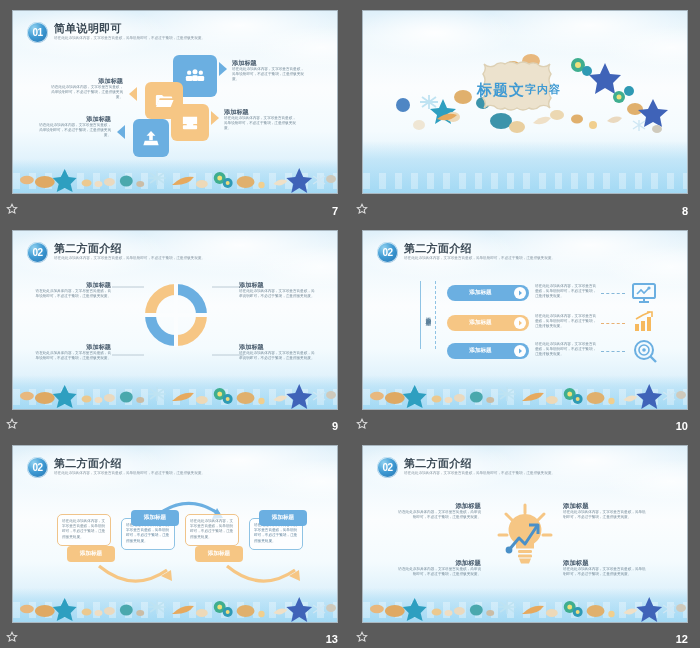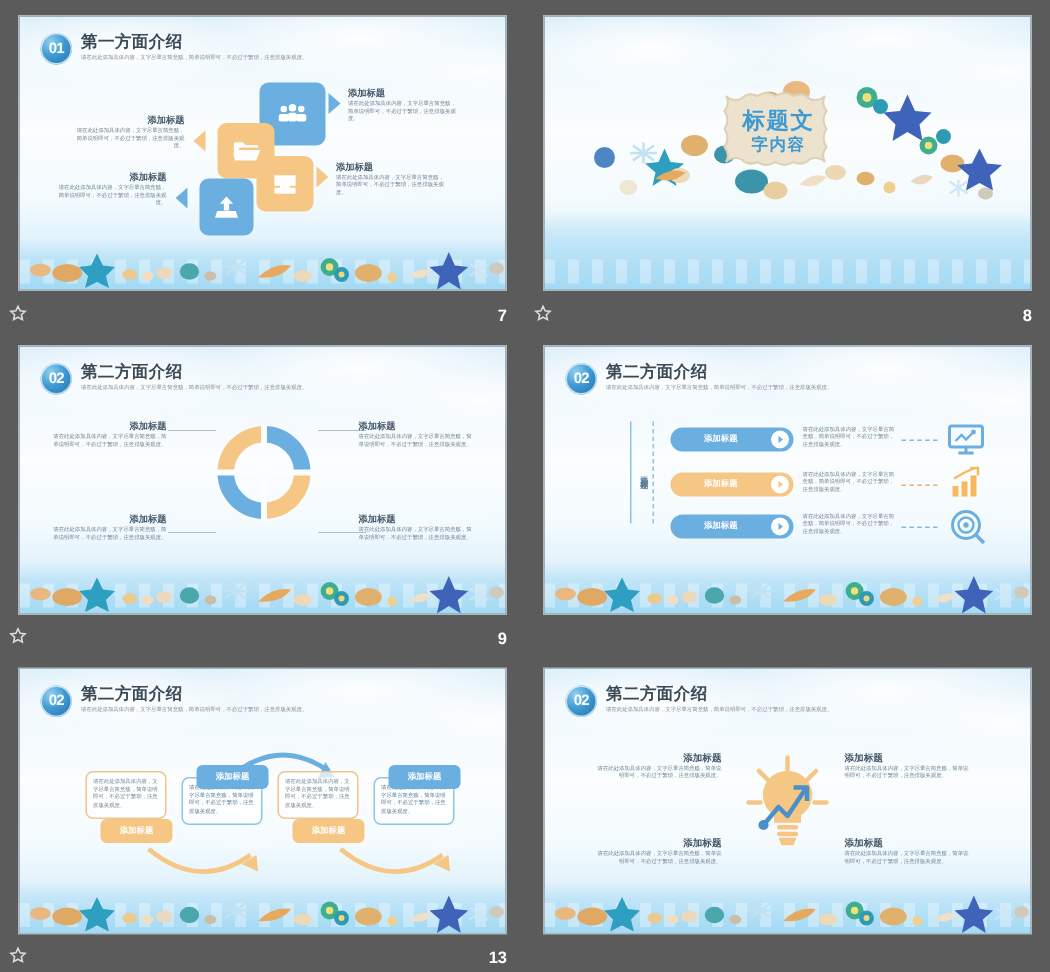--- a/index.html
+++ b/index.html
@@ -117,21 +117,21 @@
 <div class="grid">
 
   <div class="cell r0">
     <div class="slide s7">
       <div class="clouds"></div>
       <div class="sea"></div>
 
       <div class="hdr">
         <div class="badge">01</div>
         <div class="hdr-txt">
-          <div class="hdr-title">第一方面介绍</div>
+          <div class="hdr-title">简单说明即可</div>
           <div class="hdr-sub">请在此处添加具体内容，文字尽量言简意赅，简单说明即可，不必过于繁琐，注意排版美观度。</div>
         </div>
       </div>
 
       <div class="tile t-blue" style="left:160px;top:44px;width:44px;height:42px;">
         <svg width="20" height="14" viewBox="0 0 24 16">
           <circle cx="5" cy="4" r="2.6" fill="#fff"></circle>
             <circle cx="12" cy="3" r="3" fill="#fff"></circle>
             <circle cx="19" cy="4" r="2.6" fill="#fff"></circle>
           <rect x="1" y="8" width="8" height="6" rx="1.6" fill="#fff"></rect>
@@ -262,21 +262,21 @@
         <ellipse cx="266" cy="82" rx="5" ry="4" fill="#cfcabc"></ellipse>
       </svg>
 
       <div style="position:absolute;left:113px;top:47px;width:86px;height:62px;">
         <svg viewBox="0 0 86 62" style="position:absolute;inset:0;width:86px;height:62px;">
           <path d="M8 6 q4 4 10 2 q5-5 11-2 q6-4 12 0 q6-4 12 0 q6-3 11 2 q6 2 10-2
                    q-3 5 1 10 q-4 6 0 12 q-4 6 0 12 q-4 5 -1 10
                    q-4-4 -10-2 q-5 5 -11 2 q-6 4 -12 0 q-6 4 -12 0 q-6 3 -11-2 q-6-2 -10 2
                    q3-5 -1-10 q4-6 0-12 q4-6 0-12 q4-5 1-10z" fill="#ece2cd" stroke="#ddd0b4" stroke-width="1.4"></path>
         </svg>
-        <div style="position:absolute;inset:0;display:flex;flex-direction:column;align-items:center;justify-content:center;">
+        <div style="position:absolute;inset:0;display:flex;flex-direction:row;align-items:center;justify-content:center;">
           <div style="font-size:15px;font-weight:bold;color:#3f9ad3;line-height:17px;letter-spacing:1px;">标题文</div>
           <div style="font-size:11px;font-weight:bold;color:#3f9ad3;line-height:17px;letter-spacing:1px;">字内容</div>
         </div>
       </div>
     </div>
 
     <div class="footer">
       <svg class="star-ico" viewBox="0 0 16 16">
         <path d="M8 1.6l1.9 4 4.4.5-3.3 3 .9 4.3L8 11.3 4.1 13.4l.9-4.3-3.3-3 4.4-.5z" fill="none" stroke="#dcdcdc" stroke-width="1.4"></path>
       </svg>
@@ -470,20 +470,26 @@
           <path d="M262 19 q7-7 14-3 q-6 7 -14 3z" fill="#efe0c7"></path>
           <path d="M288 3 l4 9 9 1 -7 6 2 9 -8-5 -8 5 2-9 -7-6 9-1z" fill="#3f63b8"></path>
           <g stroke="#cfe7f4" stroke-width="1.4">
               <path d="M308 21 l0-11 M302 19 l12-8 M302 11 l12 8"></path>
             </g>
           <ellipse cx="320" cy="14" rx="5" ry="4" fill="#cfcabc"></ellipse>
         </svg>
       </div>
     </div>
 
+    <div class="footer">
+      <svg class="star-ico" viewBox="0 0 16 16">
+        <path d="M8 1.6l1.9 4 4.4.5-3.3 3 .9 4.3L8 11.3 4.1 13.4l.9-4.3-3.3-3 4.4-.5z" fill="none" stroke="#dcdcdc" stroke-width="1.4"></path>
+      </svg>
+      <div class="pagenum">10</div>
+    </div>
   </div>
 
   <div class="cell r2">
     <div class="slide s11">
       <div class="clouds"></div>
       <div class="sea"></div>
 
       <div class="hdr">
         <div class="badge">02</div>
         <div class="hdr-txt">
@@ -631,15 +637,21 @@
           <path d="M262 19 q7-7 14-3 q-6 7 -14 3z" fill="#efe0c7"></path>
           <path d="M288 3 l4 9 9 1 -7 6 2 9 -8-5 -8 5 2-9 -7-6 9-1z" fill="#3f63b8"></path>
           <g stroke="#cfe7f4" stroke-width="1.4">
               <path d="M308 21 l0-11 M302 19 l12-8 M302 11 l12 8"></path>
             </g>
           <ellipse cx="320" cy="14" rx="5" ry="4" fill="#cfcabc"></ellipse>
         </svg>
       </div>
     </div>
 
+    <div class="footer">
+      <svg class="star-ico" viewBox="0 0 16 16">
+        <path d="M8 1.6l1.9 4 4.4.5-3.3 3 .9 4.3L8 11.3 4.1 13.4l.9-4.3-3.3-3 4.4-.5z" fill="none" stroke="#dcdcdc" stroke-width="1.4"></path>
+      </svg>
+      <div class="pagenum">12</div>
+    </div>
   </div>
 
 </div>
 
 </body></html>

